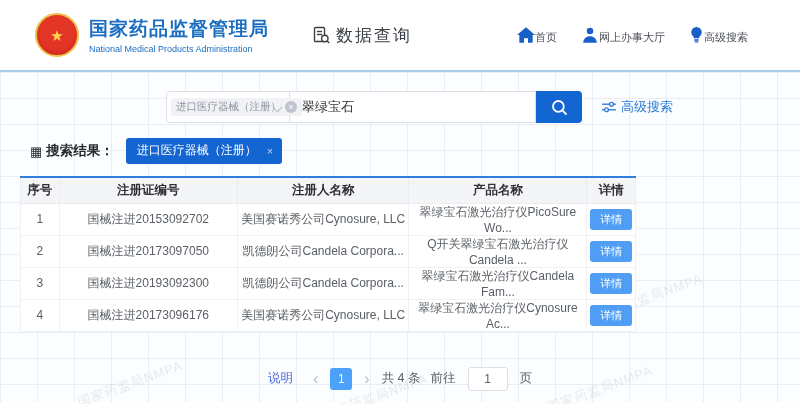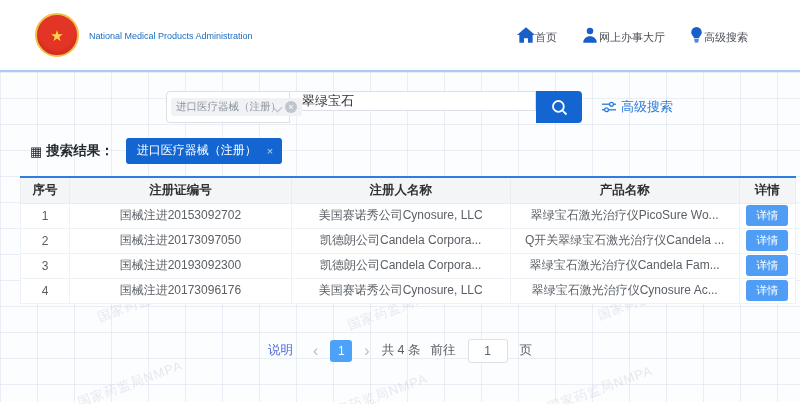--- a/index.html
+++ b/index.html
@@ -38,40 +38,40 @@
   .search-row { display:flex; align-items:center; padding:19px 0 0 166px; position:relative; z-index:2; }
   .search-box { display:flex; height:32px; }
   .sel { width:124px; background:#fff; border:1px solid #dcdfe6; border-radius:4px 0 0 4px;
     display:flex; align-items:center; padding:0 18px 0 4px; position:relative; cursor:pointer; }
   .sel-tag { background:#f0f2f5; border-radius:3px; padding:2px 5px; font-size:10.5px;
     color:#8f959e; display:inline-flex; align-items:center; white-space:nowrap; }
   .circle-x { width:12px; height:12px; border-radius:50%; background:#c0c4cc; color:#fff;
     font-size:9px; line-height:12px; text-align:center; font-style:normal; margin-left:4px; cursor:pointer; }
   .chev { position:absolute; right:8px; top:12px; width:7px; height:7px;
     border-right:1.5px solid #b6bcc6; border-bottom:1.5px solid #b6bcc6; transform:rotate(45deg); }
-  .search-input { width:246px; height:20px; border:1px solid #dcdfe6; border-left:none;
+  .search-input { width:246px; height:32px; border:1px solid #dcdfe6; border-left:none;
     padding:0 12px; font-size:13px; color:#303133; outline:none; background:#fff;
     font-family:inherit; }
   .search-btn { width:46px; height:32px; background:#1365d2; border:none;
     border-radius:0 4px 4px 0; cursor:pointer; display:flex; align-items:center; justify-content:center; }
   .advanced { display:flex; align-items:center; margin-left:20px; color:#2979d9;
     font-size:13px; cursor:pointer; text-decoration:none; }
   .advanced svg { margin-right:5px; }
 
   
   .results-row { display:flex; align-items:center; margin-top:15px; padding-left:30px;
     position:relative; z-index:2; }
   .grid-ic { font-size:13px; color:#24292f; margin-right:4px; }
   .results-label { font-size:13.5px; color:#24292f; font-weight:bold;text-align:center; }
   .filter-tag { margin-left:12px; background:#1365d2; color:#fff; font-size:12px;
     padding:4px 9px 5px 11px; border-radius:3px; display:inline-flex; align-items:center; }
   .filter-tag .tag-x { margin-left:10px; opacity:.7; font-size:11px; cursor:pointer; font-style:normal; }
 
   
-  table { width:776px; margin:12px 20px 0; border-collapse:collapse;
+  table { width:616px; margin:12px 20px 0; border-collapse:collapse;
     border-top:2px solid #2e7ee2; position:relative; z-index:2; }
   th { background:#f4f5f7; font-size:12.5px; font-weight:bold; color:#303133;
     height:26px; border:1px solid #e9edf2; border-top:none; text-align:center; }
   td { background:#fff; font-size:12px; color:#5a6066; height:25px;
     border:1px solid #eef1f5; text-align:center; }
   col.c1{width:47px;} col.c2{width:213px;} col.c3{width:210px;} col.c4{width:220px;} col.c5{width:54px;}
   .detail-btn { background:#4f9df5; border:none; color:#fff; font-size:11px;
     padding:3px 10px; border-radius:3px; cursor:pointer; font-family:inherit; }
 
   
@@ -92,21 +92,32 @@
 </head>
 <body>
 
 <div class="page">
 
   <div class="header">
     <div class="emblem">
       <span>★</span>
     </div>
     <div class="brand-text">
+      <div class="brand-title">国家药品监督管理局</div>
       <div class="brand-sub">National Medical Products Administration</div>
+    </div>
+    <div class="app-title">
+      <svg width="20" height="20" viewBox="0 0 20 20" fill="none" stroke="#3c4046" stroke-width="1.4">
+        <rect x="3.5" y="2.5" width="10" height="14" rx="1"></rect>
+        <line x1="6" y1="6.5" x2="11" y2="6.5"></line>
+        <line x1="6" y1="9.5" x2="11" y2="9.5"></line>
+        <circle cx="13.8" cy="13.5" r="3.2" fill="#fff"></circle>
+        <line x1="16.1" y1="15.9" x2="18.3" y2="18.1"></line>
+      </svg>
+      <span>数据查询</span>
     </div>
     <div class="hnav">
       <div class="hnav-item">
         <svg width="18" height="16" viewBox="0 0 20 17" fill="#1a5fc8">
           <path d="M10 0 0 8.5h2.6V17h5.2v-5h4.4v5h5.2V8.5H20z"></path>
         </svg>
         <span class="lbl">首页</span>
       </div>
       <div class="hnav-item">
         <svg width="18" height="16" viewBox="0 0 20 17" fill="#1a5fc8">

